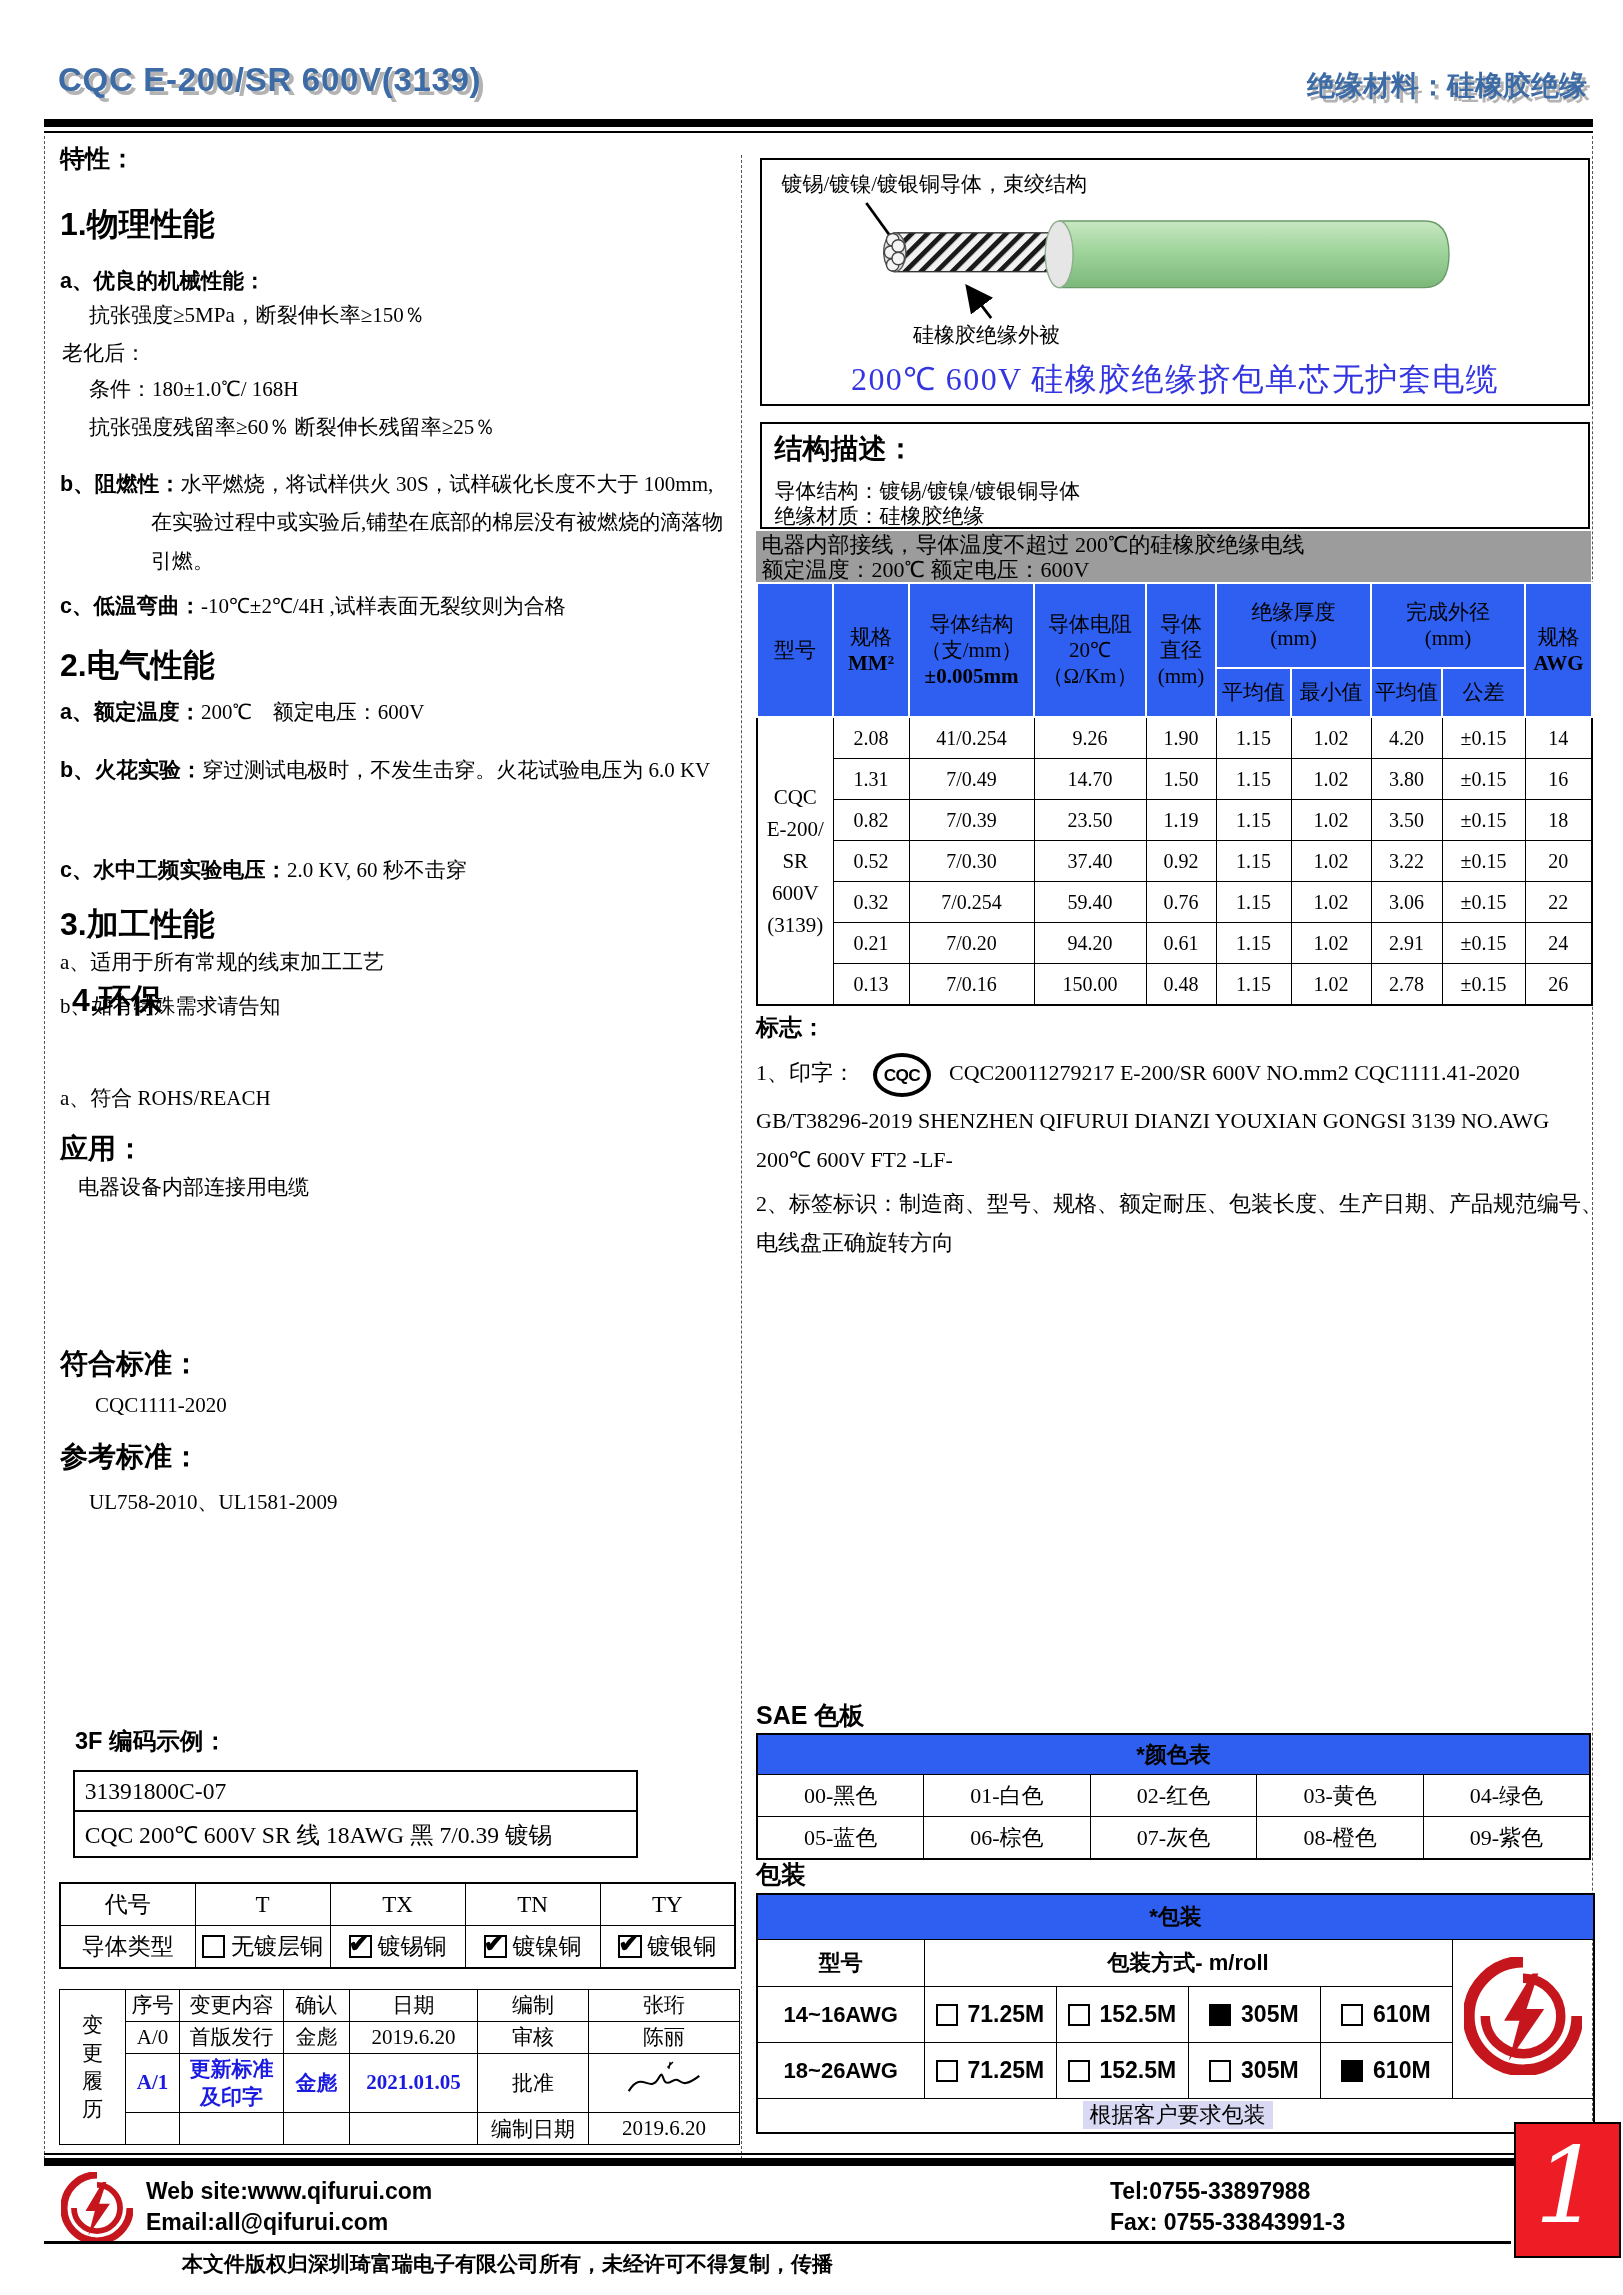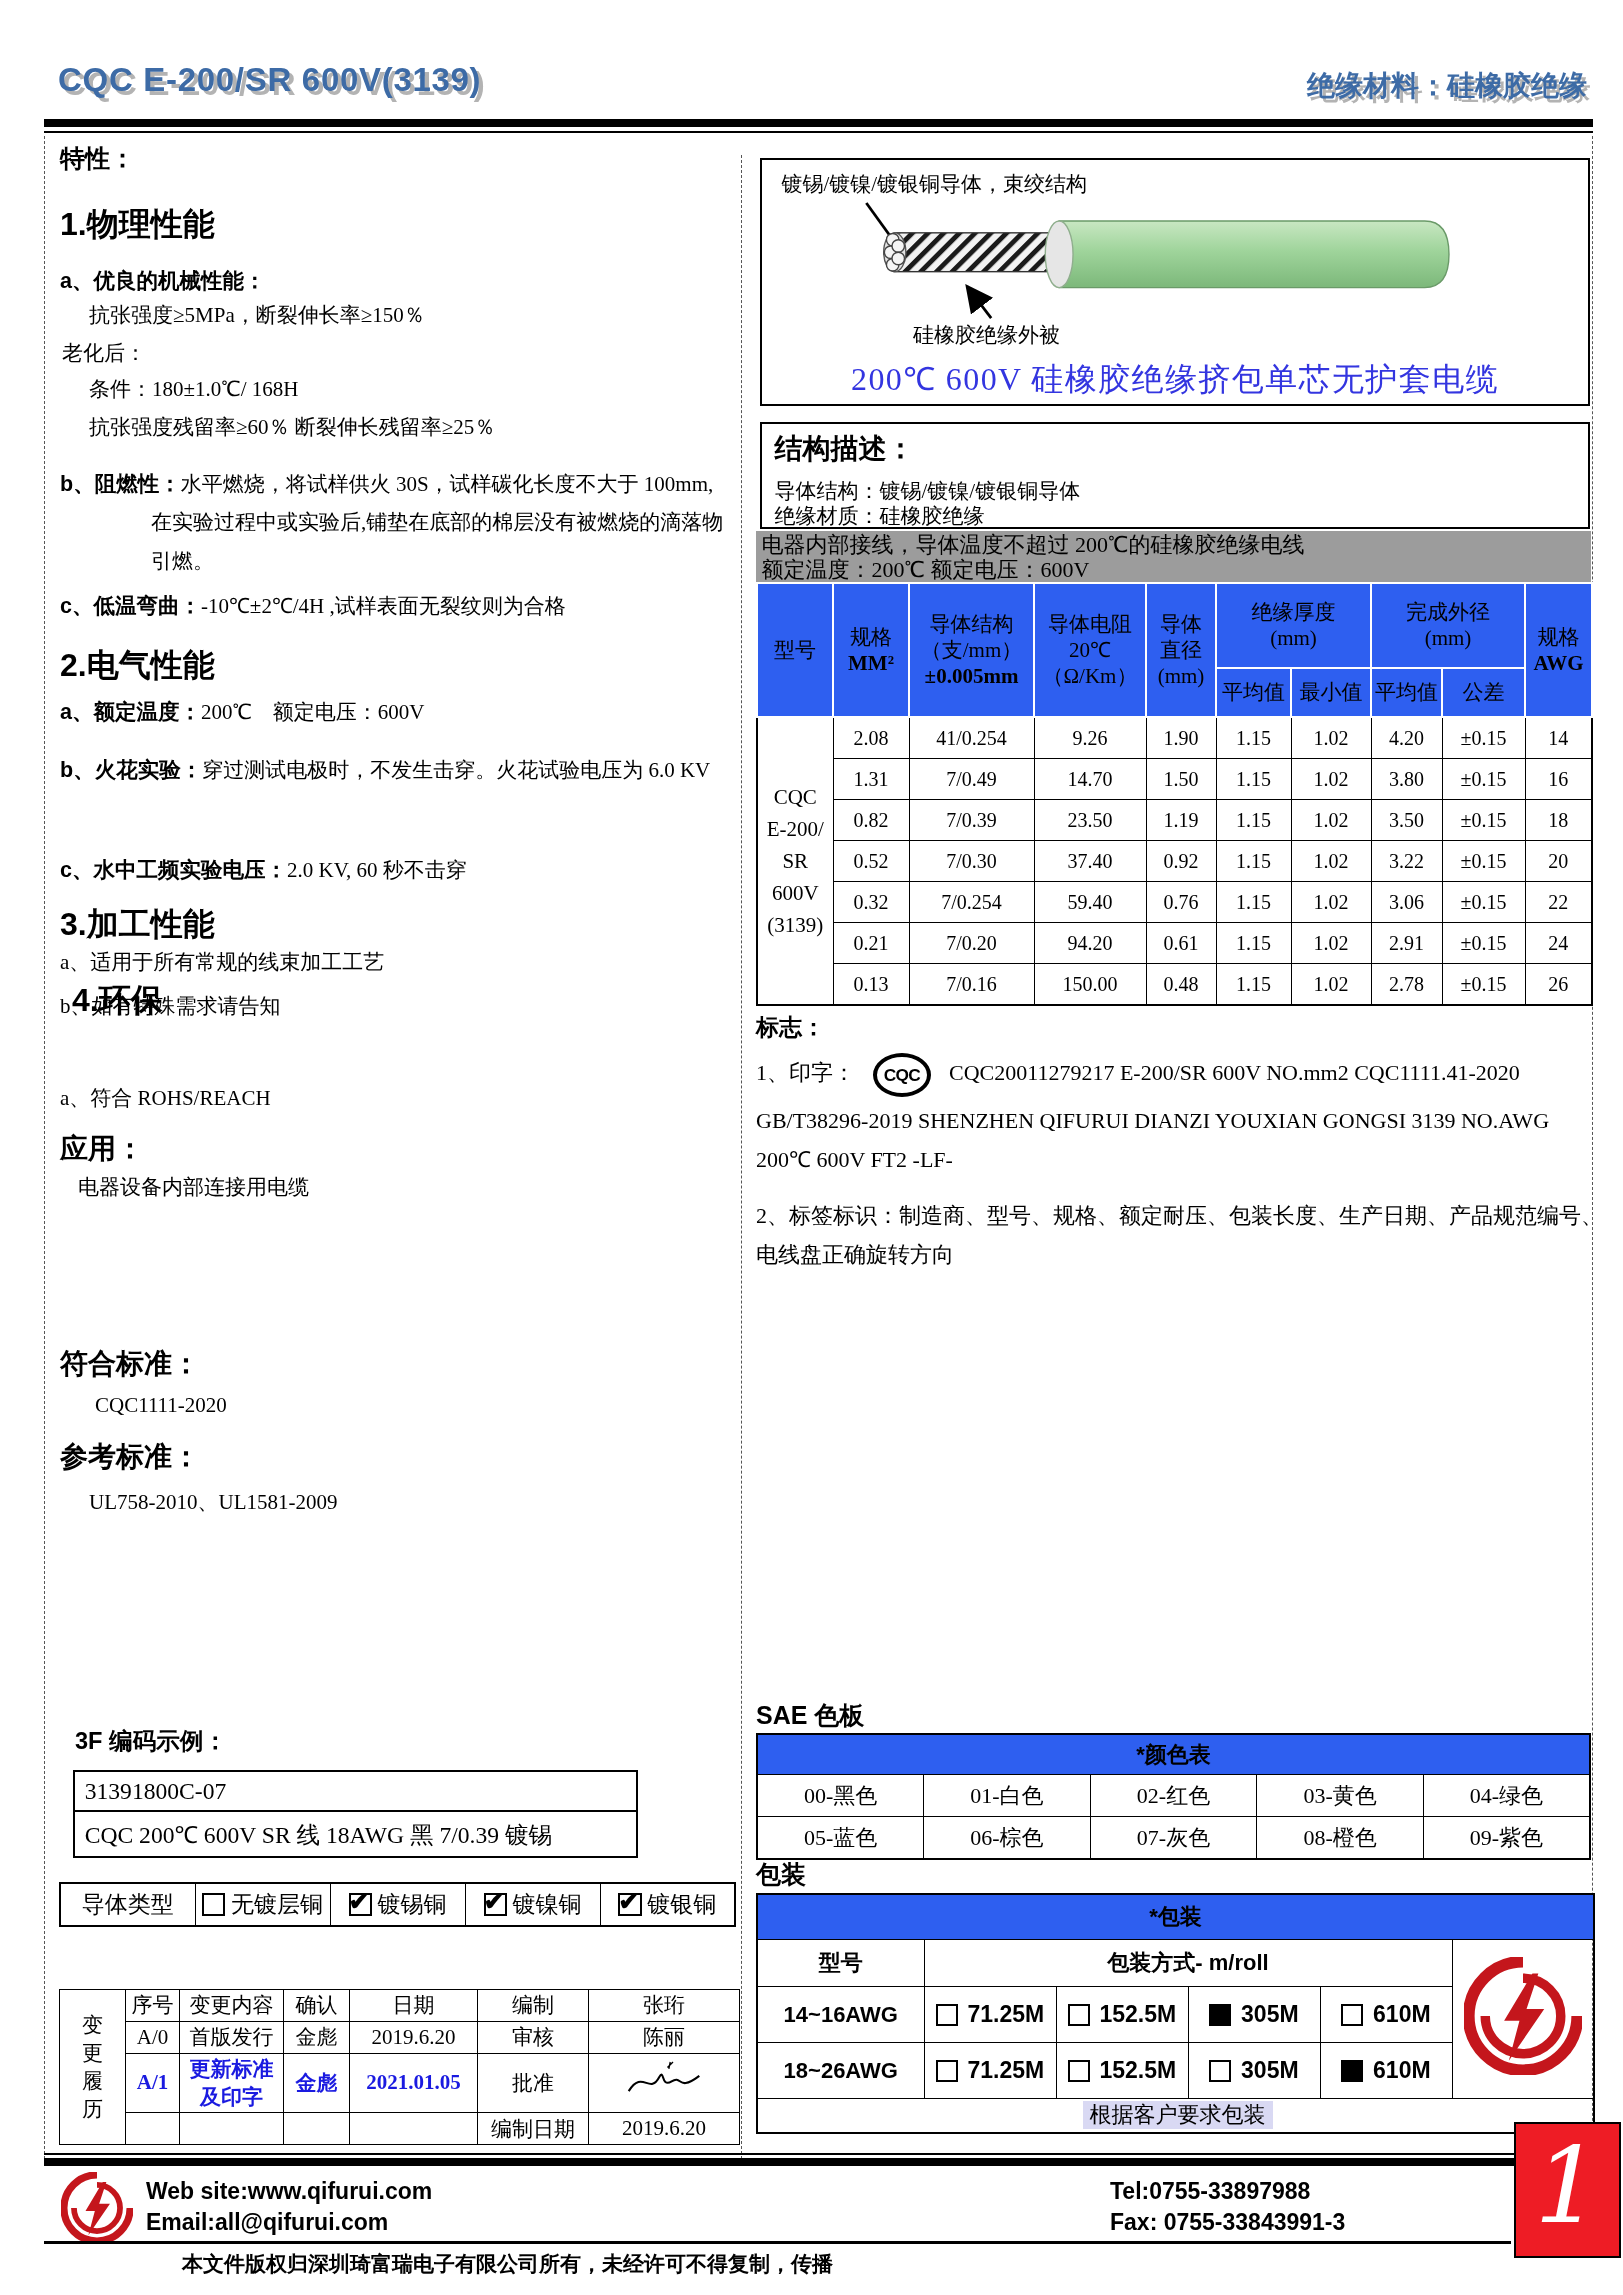--- a/index.html
+++ b/index.html
@@ -124,20 +124,27 @@
   <div class="abs t30" style="left:89px;top:1488px;">UL758-2010、UL1581-2009</div>
 
   <div class="abs h36" style="left:75px;top:1725px;font-size:23.6px;">3F 编码示例：</div>
   <div class="code-box">
     <div class="row">31391800C-07</div>
     <div class="row">CQC 200℃  600V SR 线  18AWG  黑  7/0.39 镀锡</div>
   </div>
 
   <table class="ct">
     <tbody>
+      <tr id="ct-head">
+          <td>代号</td>
+          <td>T</td>
+          <td>TX</td>
+          <td>TN</td>
+          <td>TY</td>
+        </tr>
       <tr id="ct-row">
           <td>导体类型</td>
           <td><span class="chkbox"></span><span>无镀层铜</span></td>
           <td><span class="chkbox checked"></span><span>镀锡铜</span></td>
           <td><span class="chkbox checked"></span><span>镀镍铜</span></td>
           <td><span class="chkbox checked"></span><span>镀银铜</span></td>
         </tr>
     </tbody>
   </table>
 
@@ -389,21 +396,21 @@
 
   <div class="abs" style="left:756px;top:1012px;width:840px;">
     <div class="lbl" style="font-size:23px;">标志：</div>
     <div class="mark-line" style="margin-top:9.7px;">
       <span>1、印字：</span>
       <span class="cqc-badge">CQC</span>
       <span>CQC20011279217  E-200/SR  600V  NO.mm2  CQC1111.41-2020</span>
     </div>
     <div class="mark-line" style="margin-top:11px;">GB/T38296-2019 SHENZHEN QIFURUI DIANZI YOUXIAN GONGSI     3139 NO.AWG</div>
     <div class="mark-line" style="margin-top:9.7px;">200℃ 600V FT2 -LF-</div>
-    <div class="mark-line" style="margin-top:28px;">2、标签标识：制造商、型号、规格、额定耐压、包装长度、生产日期、产品规范编号、</div>
+    <div class="mark-line" style="margin-top:16px;">2、标签标识：制造商、型号、规格、额定耐压、包装长度、生产日期、产品规范编号、</div>
     <div class="mark-line" style="margin-top:8.3px;">电线盘正确旋转方向</div>
   </div>
 
   <div class="abs h36" style="left:756px;top:1699px;">SAE 色板</div>
   <table class="grid abs" style="left:756px;top:1733px;width:835px;">
     <tbody>
       <tr>
           <td colspan="5" class="bluehead" style="height:37px;">*颜色表</td>
         </tr>
       <tr id="sae-row0">

